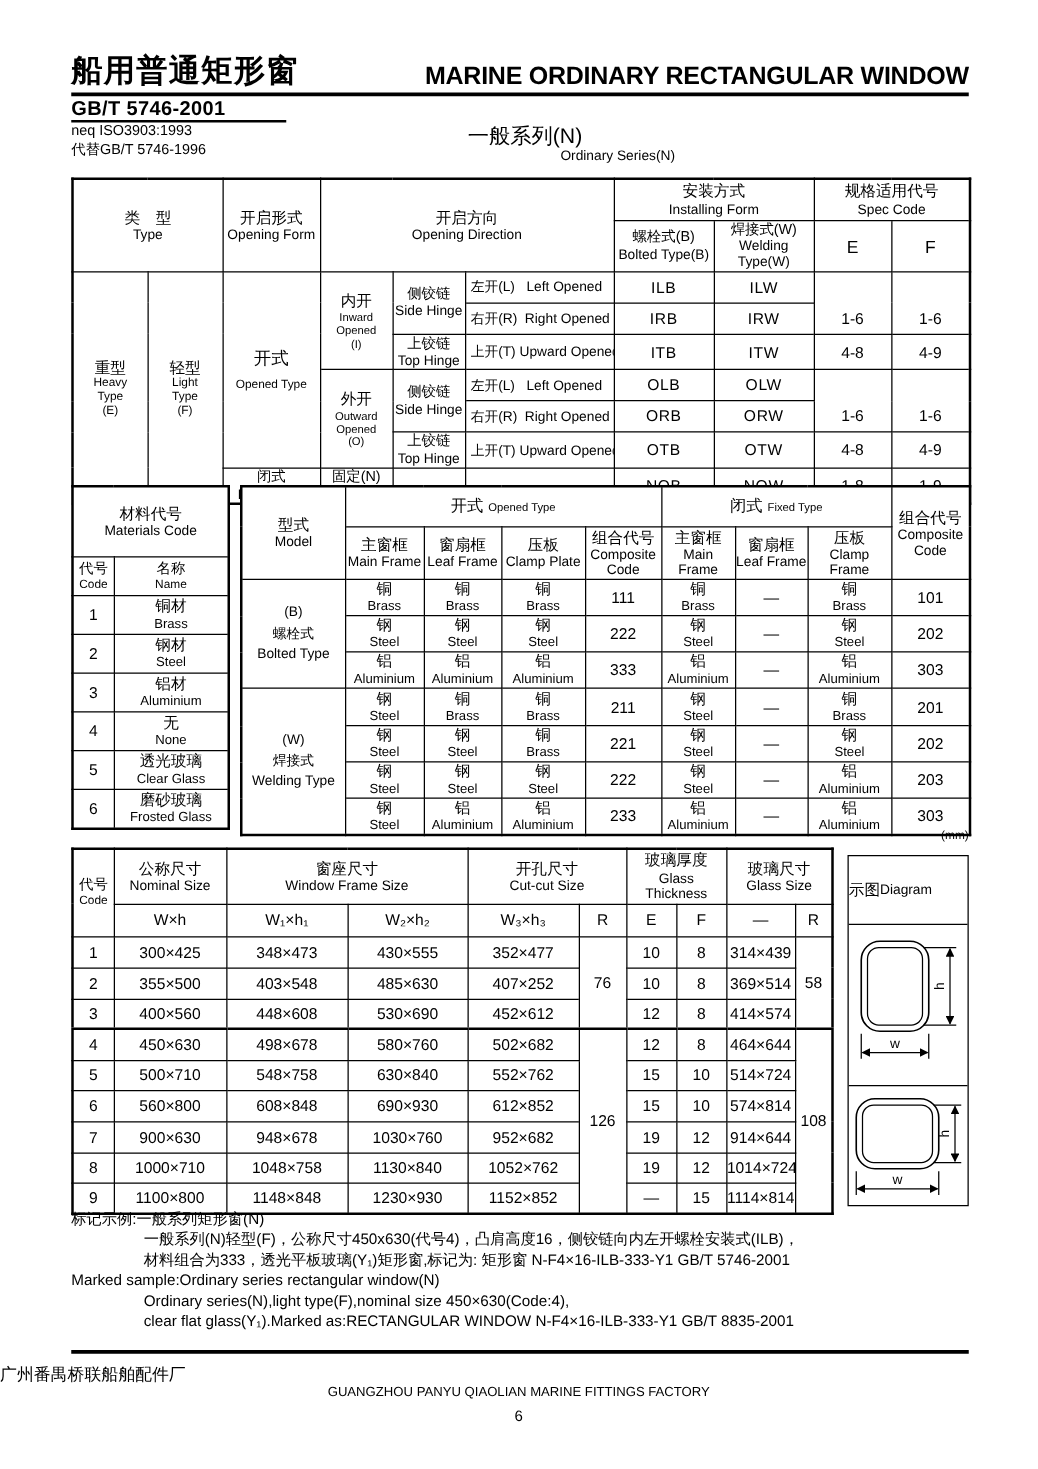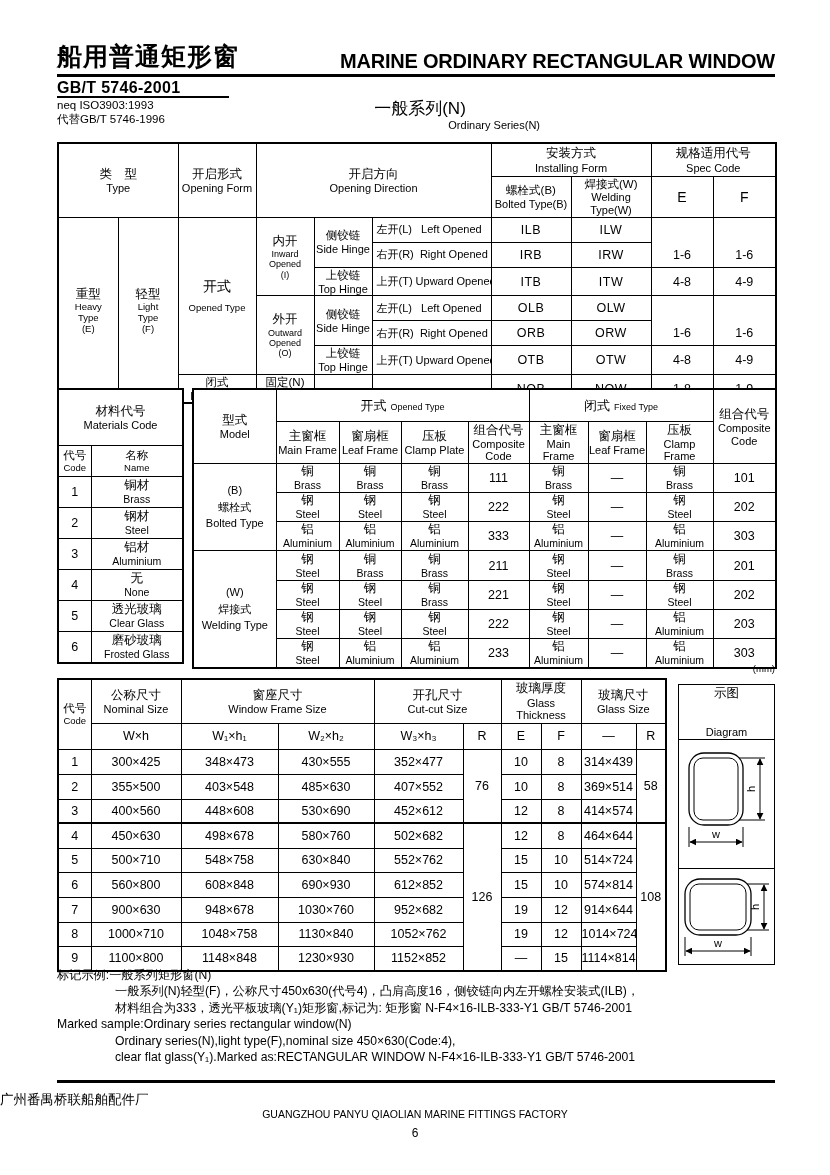--- a/index.html
+++ b/index.html
@@ -27,21 +27,21 @@
   .thick-top{border-top:2px solid #000}
   .title-cn{font-size:25px;font-weight:bold;letter-spacing:1px;font-family:"Liberation Serif","DejaVu Serif",serif}
   .title-en{font-size:20px;font-weight:bold;letter-spacing:-.2px}
   .std{font-size:16px;font-weight:600;letter-spacing:.3px}
   .small{font-size:11.5px}
   .ser-cn{font-size:17px}
   .ser-en{font-size:11px}
   .notes{position:absolute;left:57px;top:967px;width:725px;font-size:12.2px;line-height:16.4px}
   .notes .ind{padding-left:58px}
   .dbox{position:absolute;left:678px;top:684px;width:97px;height:281px;border:1.5px solid #000;background:#fff}
-  .dbox .dhead{height:55px;border-bottom:1px solid #000;display:flex;flex-direction:column;align-items:center;justify-content:space-between}
+  .dbox .dhead{height:55px;border-bottom:1px solid #000;display:flex;flex-direction:row;align-items:center;justify-content:flex-start}
   .dbox .dcell1{height:129px;border-bottom:1px solid #000;display:flex;align-items:center;justify-content:center}
   .dbox .dcell2{height:93px;display:flex;align-items:center;justify-content:center}
   svg text{font-size:11px;font-family:"Liberation Sans","DejaVu Sans",sans-serif}
   .unit{position:absolute;right:55px;top:663px;font-size:9.5px}
   .fcn{position:absolute;left:0;top:1091px;width:830px;font-size:13.5px}
   .fen{position:absolute;left:0;top:1108px;width:830px;text-align:center;font-size:10.5px}
   .pno{position:absolute;left:0;top:1126px;width:830px;text-align:center;font-size:12px}
 </style>
 </head>
 <body>
@@ -504,21 +504,21 @@
           <td class="num">10</td>
           <td class="num">8</td>
           <td class="num">314×439</td>
           <td rowspan="3" class="num">58</td>
         </tr>
     <tr style="height:25px">
           <td class="num">2</td>
           <td class="num">355×500</td>
           <td class="num">403×548</td>
           <td class="num">485×630</td>
-          <td class="num">407×552</td>
+          <td class="num">407×252</td>
           <td class="num">10</td>
           <td class="num">8</td>
           <td class="num">369×514</td>
         </tr>
     <tr style="height:24px">
           <td class="num">3</td>
           <td class="num">400×560</td>
           <td class="num">448×608</td>
           <td class="num">530×690</td>
           <td class="num">452×612</td>
@@ -635,21 +635,21 @@
       </svg>
     </div>
   </div>
 
   <div class="notes">
     <div>标记示例:一般系列矩形窗(N)</div>
     <div class="ind">一般系列(N)轻型(F)，公称尺寸450x630(代号4)，凸肩高度16，侧铰链向内左开螺栓安装式(ILB)，</div>
     <div class="ind">材料组合为333，透光平板玻璃(Y₁)矩形窗,标记为: 矩形窗  N-F4×16-ILB-333-Y1  GB/T 5746-2001</div>
     <div>Marked sample:Ordinary series rectangular window(N)</div>
     <div class="ind">Ordinary series(N),light type(F),nominal size 450×630(Code:4),</div>
-    <div class="ind">clear flat glass(Y₁).Marked as:RECTANGULAR WINDOW  N-F4×16-ILB-333-Y1  GB/T 5746-2001</div>
+    <div class="ind">clear flat glass(Y₁).Marked as:RECTANGULAR WINDOW  N-F4×16-ILB-333-Y1  GB/T 8835-2001</div>
   </div>
 
   <div class="rule" style="left:57px;top:1080px;width:718px;height:3px"></div>
   <div class="fcn">广州番禺桥联船舶配件厂</div>
   <div class="fen">GUANGZHOU PANYU QIAOLIAN MARINE FITTINGS FACTORY</div>
   <div class="pno">6</div>
 
 </div>
 
 </body></html>

